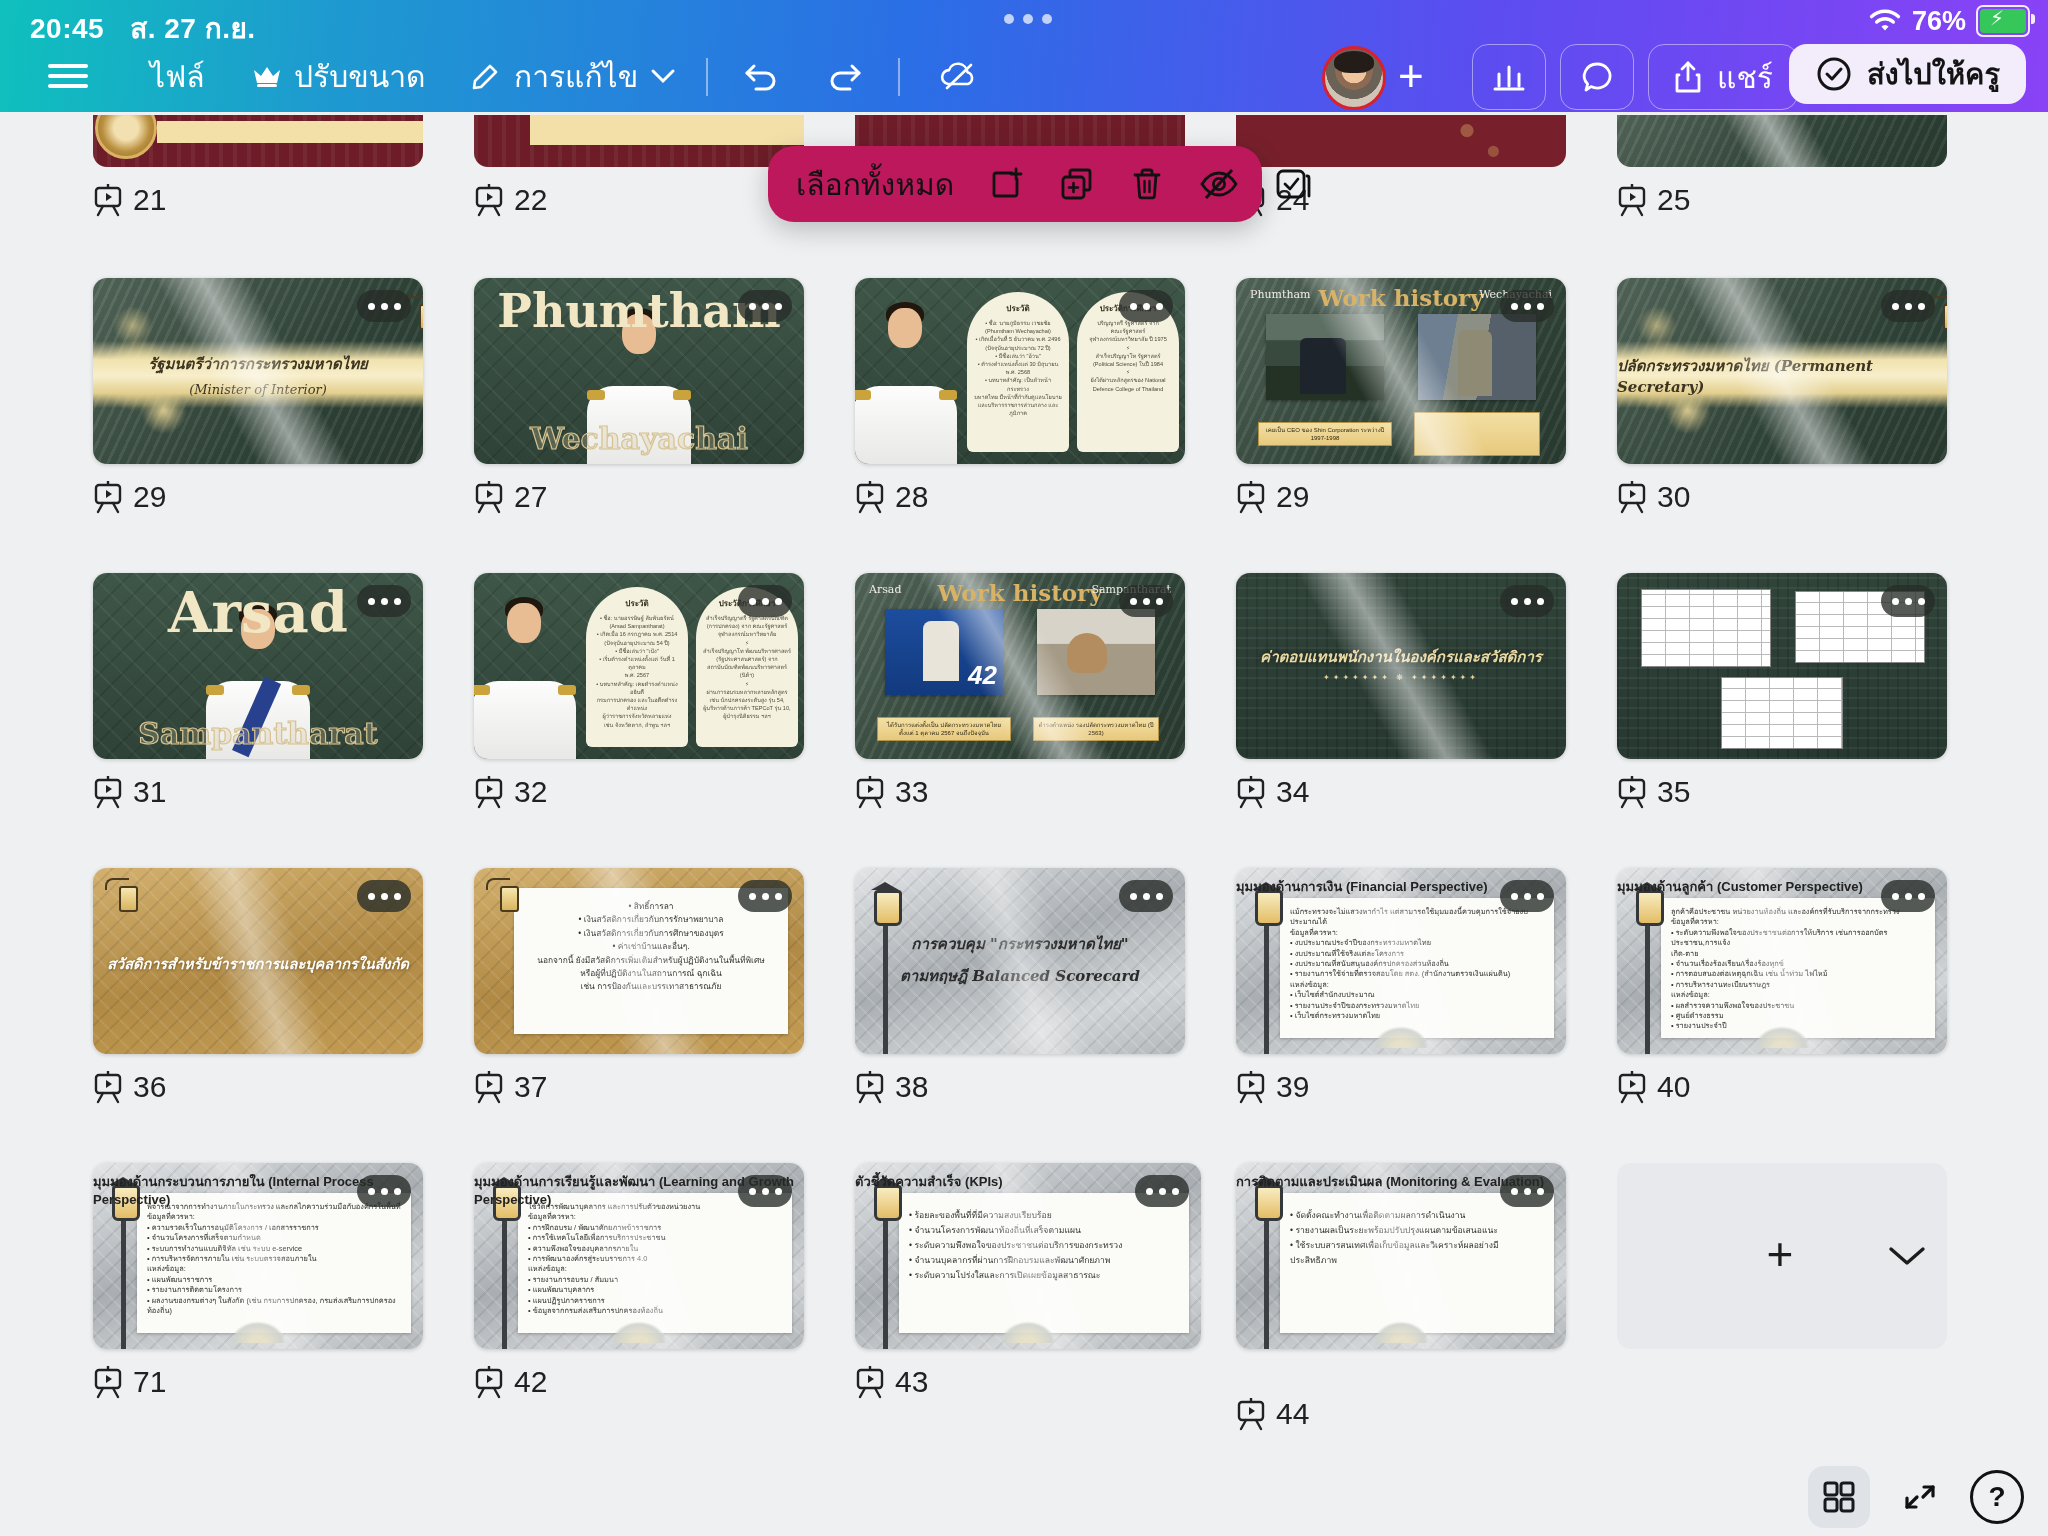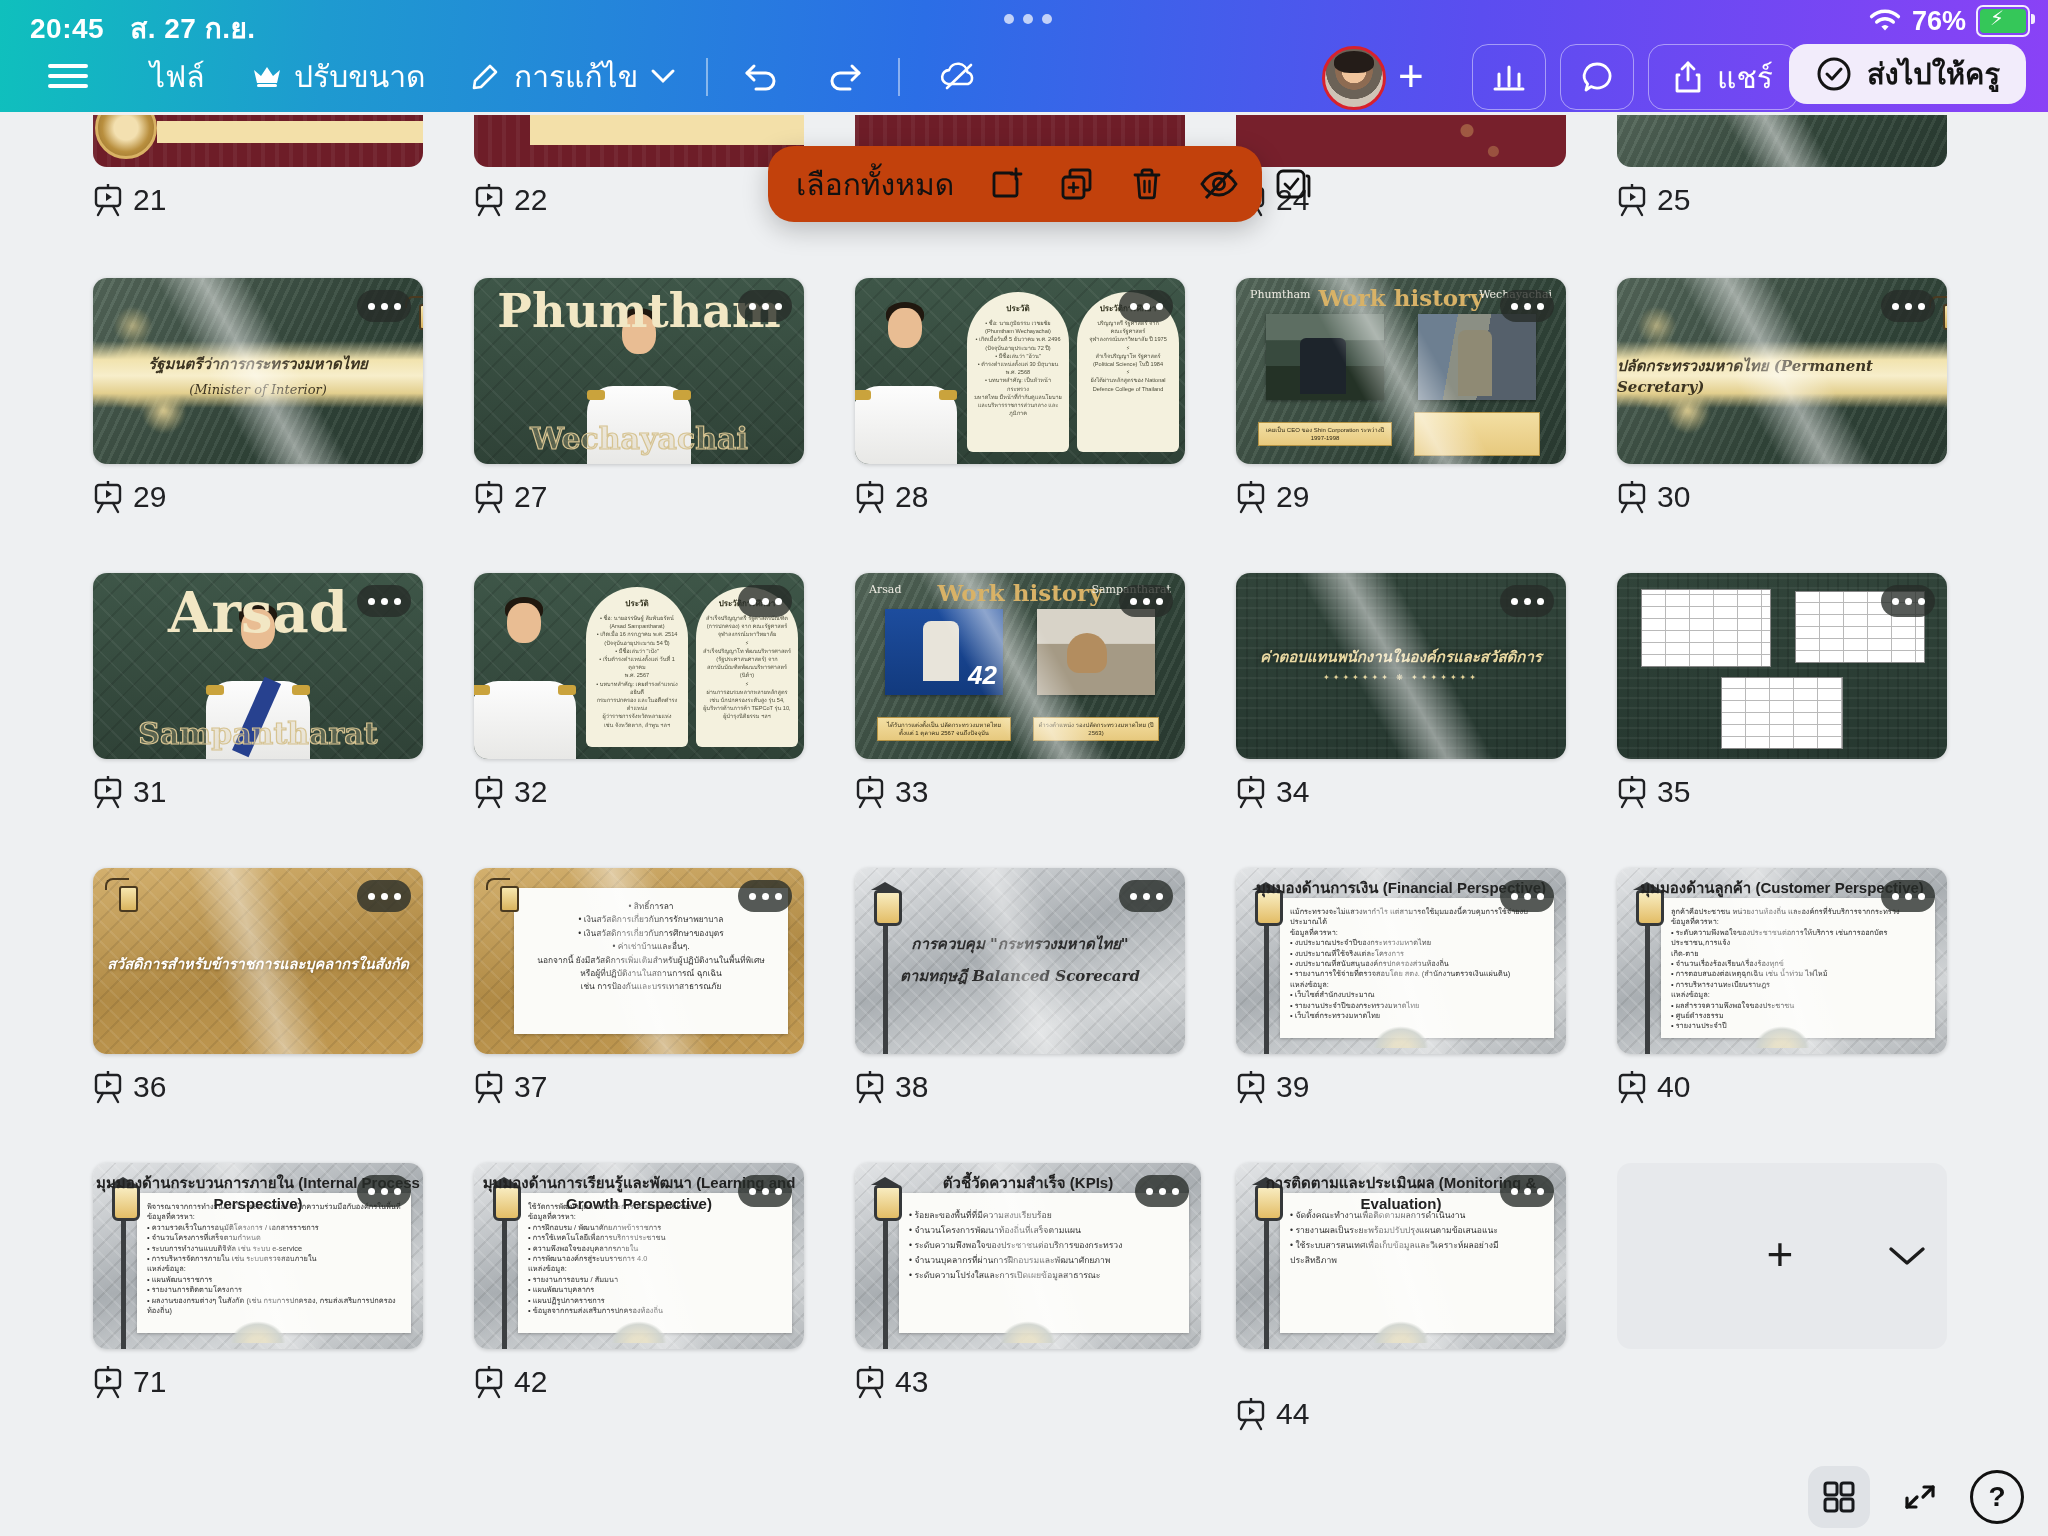--- a/index.html
+++ b/index.html
@@ -23,21 +23,21 @@
   .tb-sep{position:absolute;top:18px;width:1.5px;height:38px;background:rgba(255,255,255,.45);}
   .hamburger{left:48px;}
   .hamburger i{display:block;width:40px;height:4px;background:#fff;border-radius:2px;margin:6px 0;}
   .pill-outline{border:1.5px solid rgba(255,255,255,.45);border-radius:16px;justify-content:center;}
   .send-btn{position:absolute;right:22px;top:4px;height:60px;background:#f2ecfb;border-radius:18px;
     display:flex;align-items:center;gap:14px;padding:0 26px;color:#141414;font-size:29px;font-weight:bold;cursor:pointer;}
   .avatar{position:absolute;left:1322px;top:6px;width:58px;height:58px;border-radius:50%;border:3px solid #d8212c;
     background:radial-gradient(circle at 50% 38%,#f0c49c 26%,#8d6b52 27% 40%,#6b6257 41% 60%,#cfc4b6 61%);overflow:hidden;}
   .avatar:before{content:"";position:absolute;left:9px;top:2px;width:40px;height:22px;border-radius:50% 50% 40% 40%;background:#241c18;}
   
-  .sel-toolbar{position:absolute;left:768px;top:146px;width:494px;height:76px;background:#c2410c;border-radius:26px;
+  .sel-toolbar{position:absolute;left:768px;top:146px;width:494px;height:76px;background:#be185d;border-radius:26px;
     box-shadow:0 8px 26px rgba(0,0,0,.22);z-index:50;display:flex;align-items:center;padding:0 28px;gap:34px;box-sizing:border-box;}
   .sel-toolbar .lbl{font-size:30px;color:#111;white-space:nowrap;}
   .sel-toolbar svg{display:block;}
   
   .card{position:absolute;width:330px;height:186px;border-radius:14px;overflow:hidden;cursor:pointer;
     box-shadow:0 1px 4px rgba(0,0,0,.18);}
   .card.partial{height:52px;top:115px;border-radius:0 0 14px 14px;box-shadow:none;}
   .slide-label{position:absolute;display:flex;align-items:center;gap:10px;color:#202124;font-size:30px;}
   .slide-label svg{display:block;}
   .fabric{background-image:repeating-linear-gradient(115deg,rgba(255,255,255,.05) 0 3px,rgba(0,0,0,.08) 3px 9px),linear-gradient(135deg,#56695c,#33473b 60%,#2b3d33);}
@@ -100,21 +100,21 @@
     background-image:repeating-linear-gradient(0deg,transparent 0 11px,#b9b9b9 11px 12px),repeating-linear-gradient(90deg,transparent 0 23px,#b9b9b9 23px 24px);}
   .lantern{position:absolute;z-index:2;}
   .lantern .arm{position:absolute;left:0;top:0;width:22px;height:10px;border-left:2px solid #4a3a20;border-top:2px solid #4a3a20;border-radius:8px 0 0 0;}
   .lantern .glass{position:absolute;left:14px;top:8px;width:15px;height:22px;background:linear-gradient(#f7e7ae,#d9b45e);border:2px solid #4a3a20;border-radius:3px;}
   .lamp-post{position:absolute;left:16px;top:18px;bottom:0;width:40px;z-index:2;}
   .lamp-post .pole{position:absolute;left:12px;top:34px;bottom:0;width:5px;background:#3c3f41;}
   .lamp-post .glass{position:absolute;left:3px;top:4px;width:22px;height:30px;background:linear-gradient(#f8ecc0,#e3bd66);border:3px solid #35383a;border-radius:4px 4px 6px 6px;}
   .lamp-post .cap{position:absolute;left:0;top:-4px;width:28px;height:8px;background:#35383a;clip-path:polygon(50% 0,100% 100%,0 100%);}
   .white-card{position:absolute;background:#fbfbf8;box-shadow:0 1px 3px rgba(0,0,0,.25);box-sizing:border-box;}
   .wc-lines{font-size:7.4px;line-height:10.4px;color:#2e2e2e;text-align:left;}
-  .silver-h{position:absolute;left:0;right:0;top:8px;text-align:center;font-size:15px;font-weight:bold;color:#222;z-index:3;}
+  .silver-h{position:absolute;left:0;right:0;top:8px;font-size:13px;font-weight:bold;color:#222;z-index:3;}
   .lotus{position:absolute;left:50%;bottom:6px;transform:translateX(-50%);width:56px;height:22px;border-radius:50% 50% 0 0;
     background:radial-gradient(ellipse at 50% 100%,#e9e2c8 20%,#cfd3cd 60%,transparent 70%);opacity:.9;z-index:2;}
   .swirl:before{content:"";position:absolute;inset:-30% -10%;background:linear-gradient(75deg,transparent 40%,rgba(255,255,255,.5) 49%,transparent 58%);transform:rotate(-14deg);z-index:1;}
   
   .add-tile{position:absolute;left:1617px;top:1163px;width:330px;height:186px;background:#e7e9ec;border-radius:14px;cursor:pointer;}
   .add-tile .plus{position:absolute;left:50%;top:50%;transform:translate(-58%,-54%);font-size:46px;color:#1c1c1c;font-weight:normal;}
   .add-tile .chev{position:absolute;right:20px;top:50%;transform:translateY(-50%);}
   
   .bottom-controls{position:absolute;right:24px;bottom:8px;display:flex;align-items:center;gap:30px;z-index:60;}
   .grid-btn{width:62px;height:62px;background:#dfe2e6;border-radius:16px;display:flex;align-items:center;justify-content:center;cursor:pointer;}

